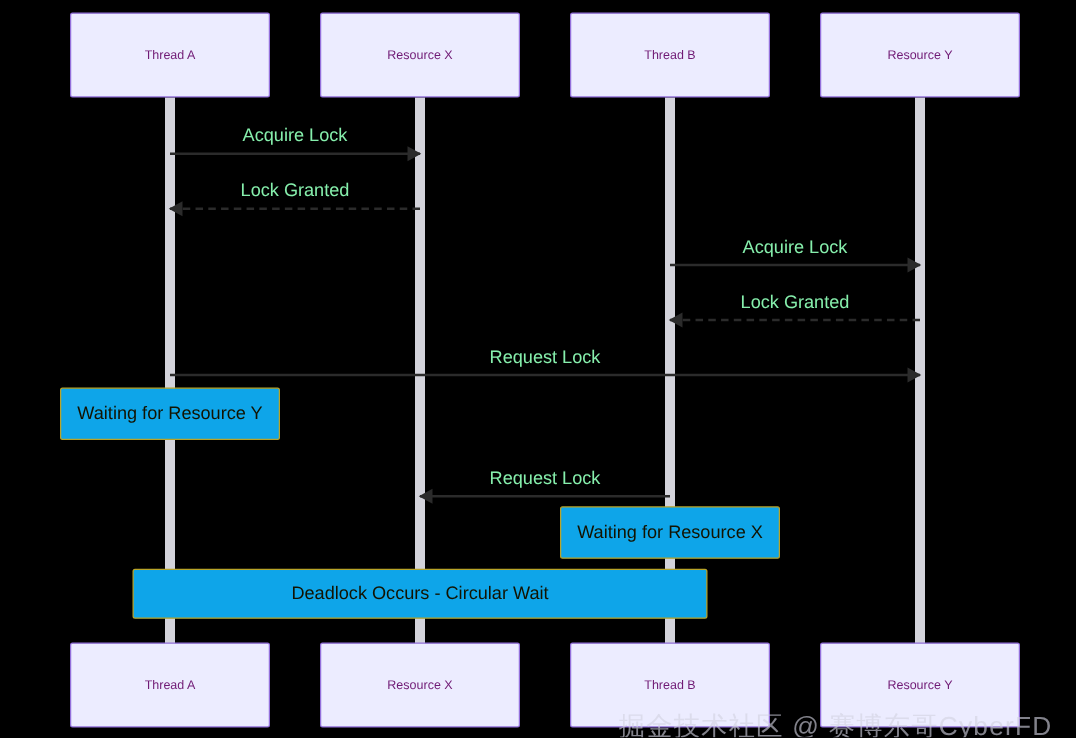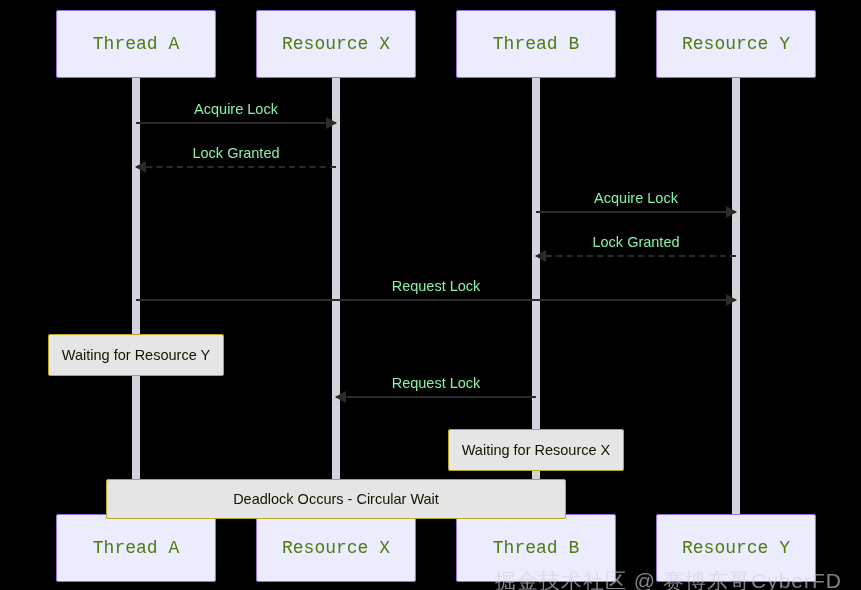--- a/index.html
+++ b/index.html
@@ -32,23 +32,23 @@
     height: 68px;
     background: #ececff;
     border: 1.6px solid #9370db;
     border-radius: 2px;
     display: flex;
     align-items: center;
     justify-content: center;
     z-index: 4;
   }
   .actor-label {
-    font-size: 18px;
-    color: #4d7c0f;
-    font-family: Liberation Mono, monospace;
+    font-size: 10px;
+    color: #701a75;
+    font-family: Liberation Sans, sans-serif;
     white-space: nowrap;
   }
 
   
   .message {
     position: absolute;
     height: 0;
     z-index: 3;
   }
   .msg-line {
@@ -84,29 +84,28 @@
     text-align: center;
     font-size: 14.5px;
     color: #86efac;
     white-space: nowrap;
     font-family: "Liberation Sans", sans-serif;
   }
 
   
   .note {
     position: absolute;
-    background: #e5e5e5;
+    background: #0ea5e9;
     border: 1.4px solid #b8a429;
     border-radius: 2px;
     display: flex;
     align-items: center;
     justify-content: center;
     z-index: 5;
     padding: 0 12px;
-    margin-top: 24px;
   }
   .note-label {
     font-size: 14.5px;
     color: #131300;
     white-space: nowrap;
     font-family: "Liberation Sans", sans-serif;
   }
 
   
   .watermark {

